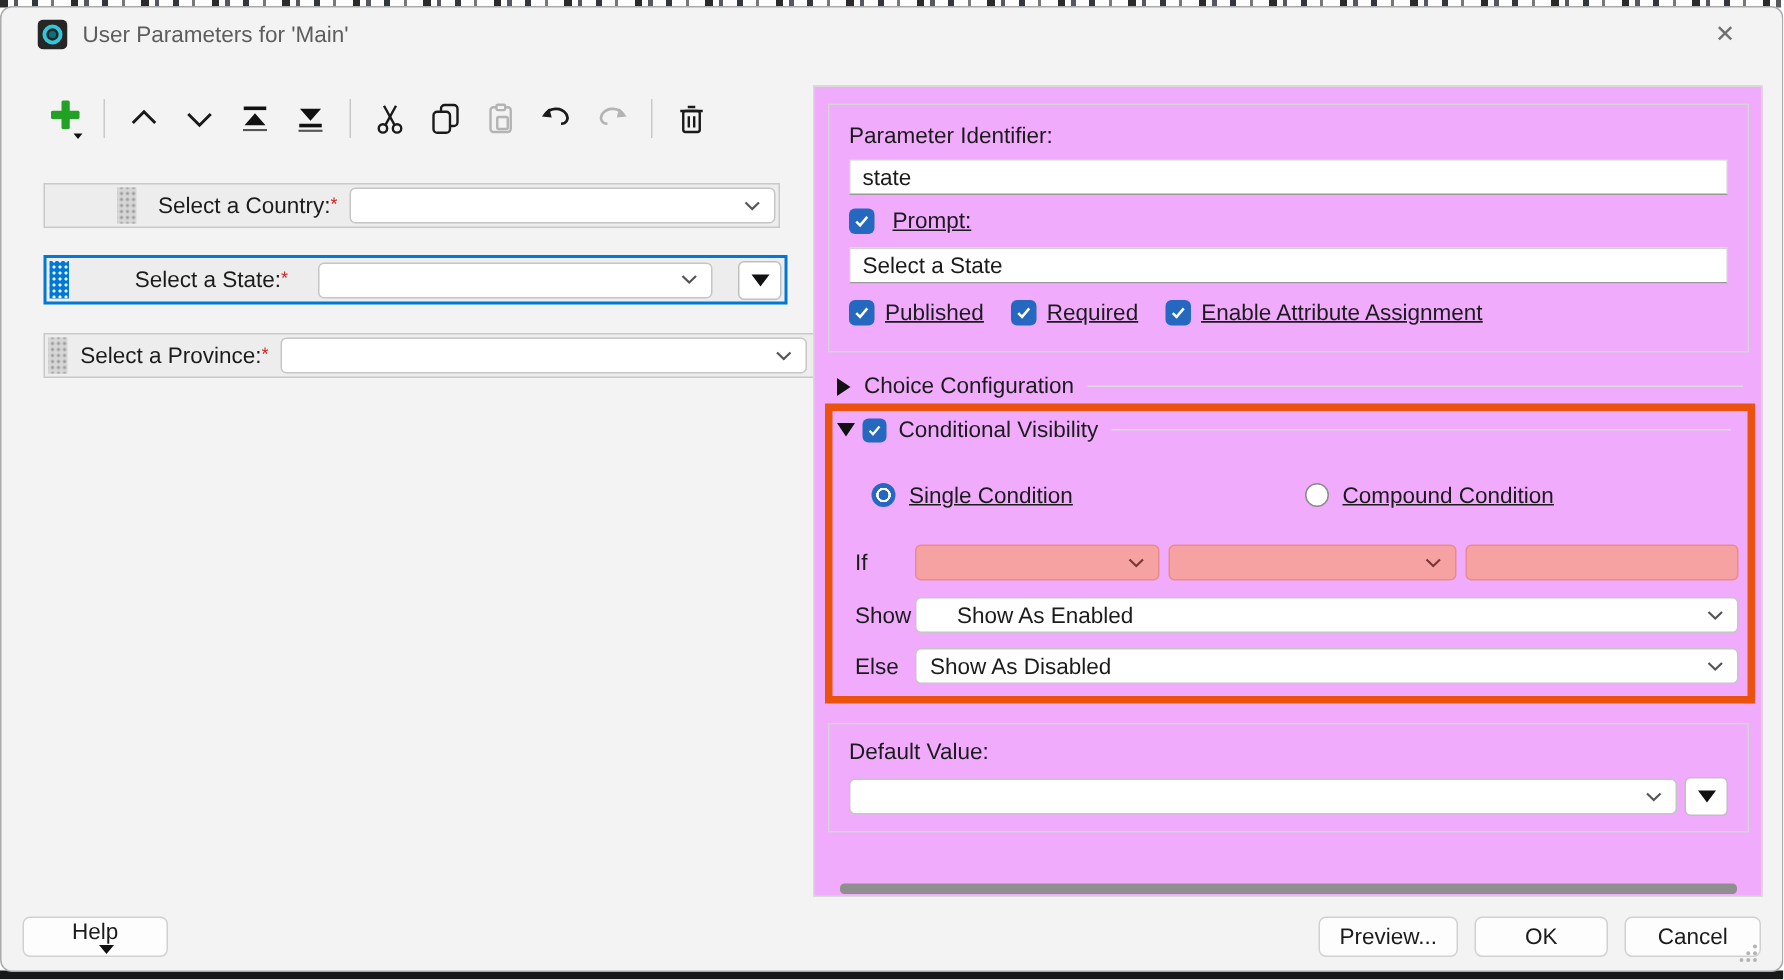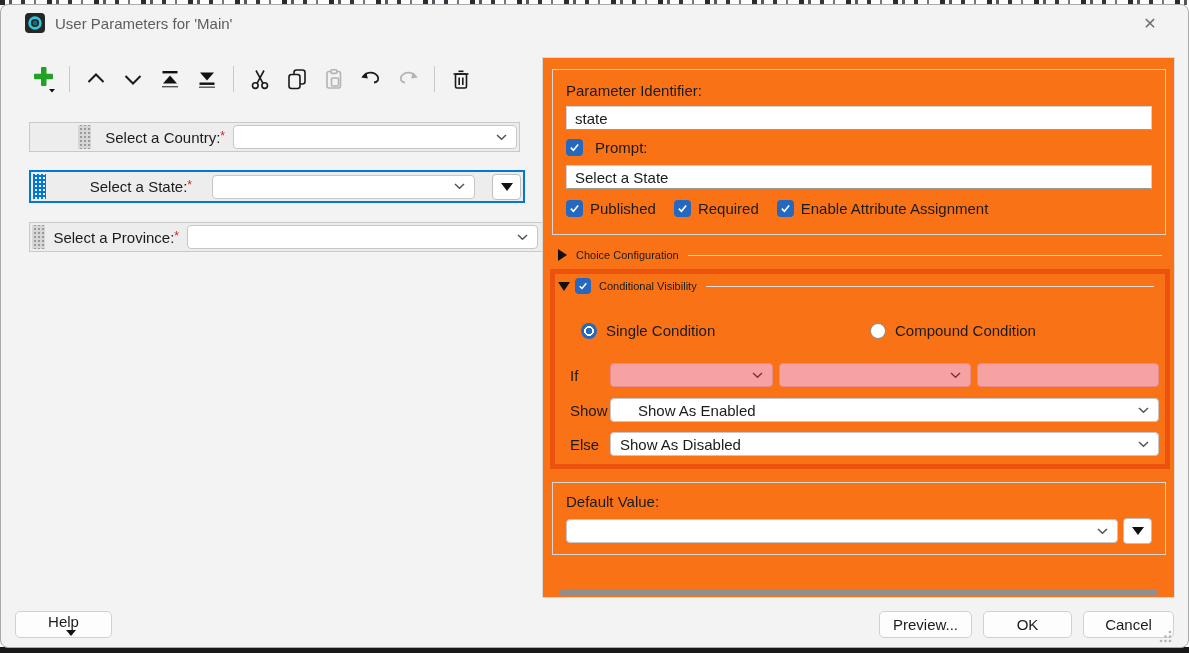--- a/index.html
+++ b/index.html
@@ -39,31 +39,31 @@
   .combo { display:flex; align-items:center; background:#fff; border:1px solid #c6c6c6; border-radius:4px;
            height:24px; padding:0 9px; font-size:15px; color:#1b1b1b; min-width:0; }
   .combo .chev { margin-left:auto; color:#555; display:flex; }
   .combo.pink { background:#f7a2a2; border-color:#e98b8b; }
   .combo.pink .chev { color:#7d3535; }
   .menu-btn { width:29px; height:26px; background:#fff; border:1px solid #bfbfbf; border-radius:4px;
               display:flex; align-items:center; justify-content:center; flex:none; margin-left:5px; }
   .tri-down { width:0; height:0; border-left:6px solid transparent; border-right:6px solid transparent; border-top:8px solid #111; }
 
   
-  .panel { position:absolute; left:541px; top:52px; width:633px; height:541px; background:#f97316;
+  .panel { position:absolute; left:541px; top:52px; width:633px; height:541px; background:#f0abfc;
            border:1px solid #d9d9d9; }
   .gbox { position:absolute; border:1px solid #d4d4d4; }
   .g1 { left:9px; top:11px; width:614px; height:166px; padding:12px 13px; }
   .flabel { font-size:15px; color:#1b1b1b; }
   .tinput { width:100%; height:24px; border:1px solid #d2d2d2; border-bottom:1px solid #999; background:#fff;
             font-family:"Liberation Sans",sans-serif; font-size:15px; padding:0 8px; color:#1b1b1b; outline:none; }
-  .cbrow { display:flex; align-items:flex-end; }
+  .cbrow { display:flex; align-items:flex-start;text-decoration:underline; }
   .cb { width:17px; height:17px; border-radius:4px; background:#2468c0; display:inline-flex; align-items:center;
         justify-content:center; flex:none; }
-  .sec-head { position:absolute; display:flex; align-items:center; font-size:11px; }
+  .sec-head { position:absolute; display:flex; align-items:center; font-size:15px; }
   .hline { flex:1; height:1px; background:#dcdcdc; margin-left:9px; }
   .tri-r { width:0; height:0; border-top:6px solid transparent; border-bottom:6px solid transparent; border-left:9px solid #111; }
   .tri-d { width:0; height:0; border-left:6px solid transparent; border-right:6px solid transparent; border-top:9px solid #111; }
   .annotation { position:absolute; left:7px; top:211px; width:620px; height:200px; border:5px solid #ea520e; z-index:5; pointer-events:none; }
   .radio { width:16px; height:16px; border-radius:50%; flex:none; }
   .radio.on { background:radial-gradient(circle at 50% 50%, #2468c0 0 3.2px, #fff 3.4px 4.8px, #2468c0 5px 8px); }
   .radio.off { border:1px solid #8b8b8b; background:#fff; }
   .cond-row { position:absolute; left:27px; right:15px; display:flex; align-items:center; }
   .cond-lbl { width:34px; font-size:15px; flex:none; }
   .gdef { left:9px; top:424px; width:614px; height:73px; padding:10px 13px; }

